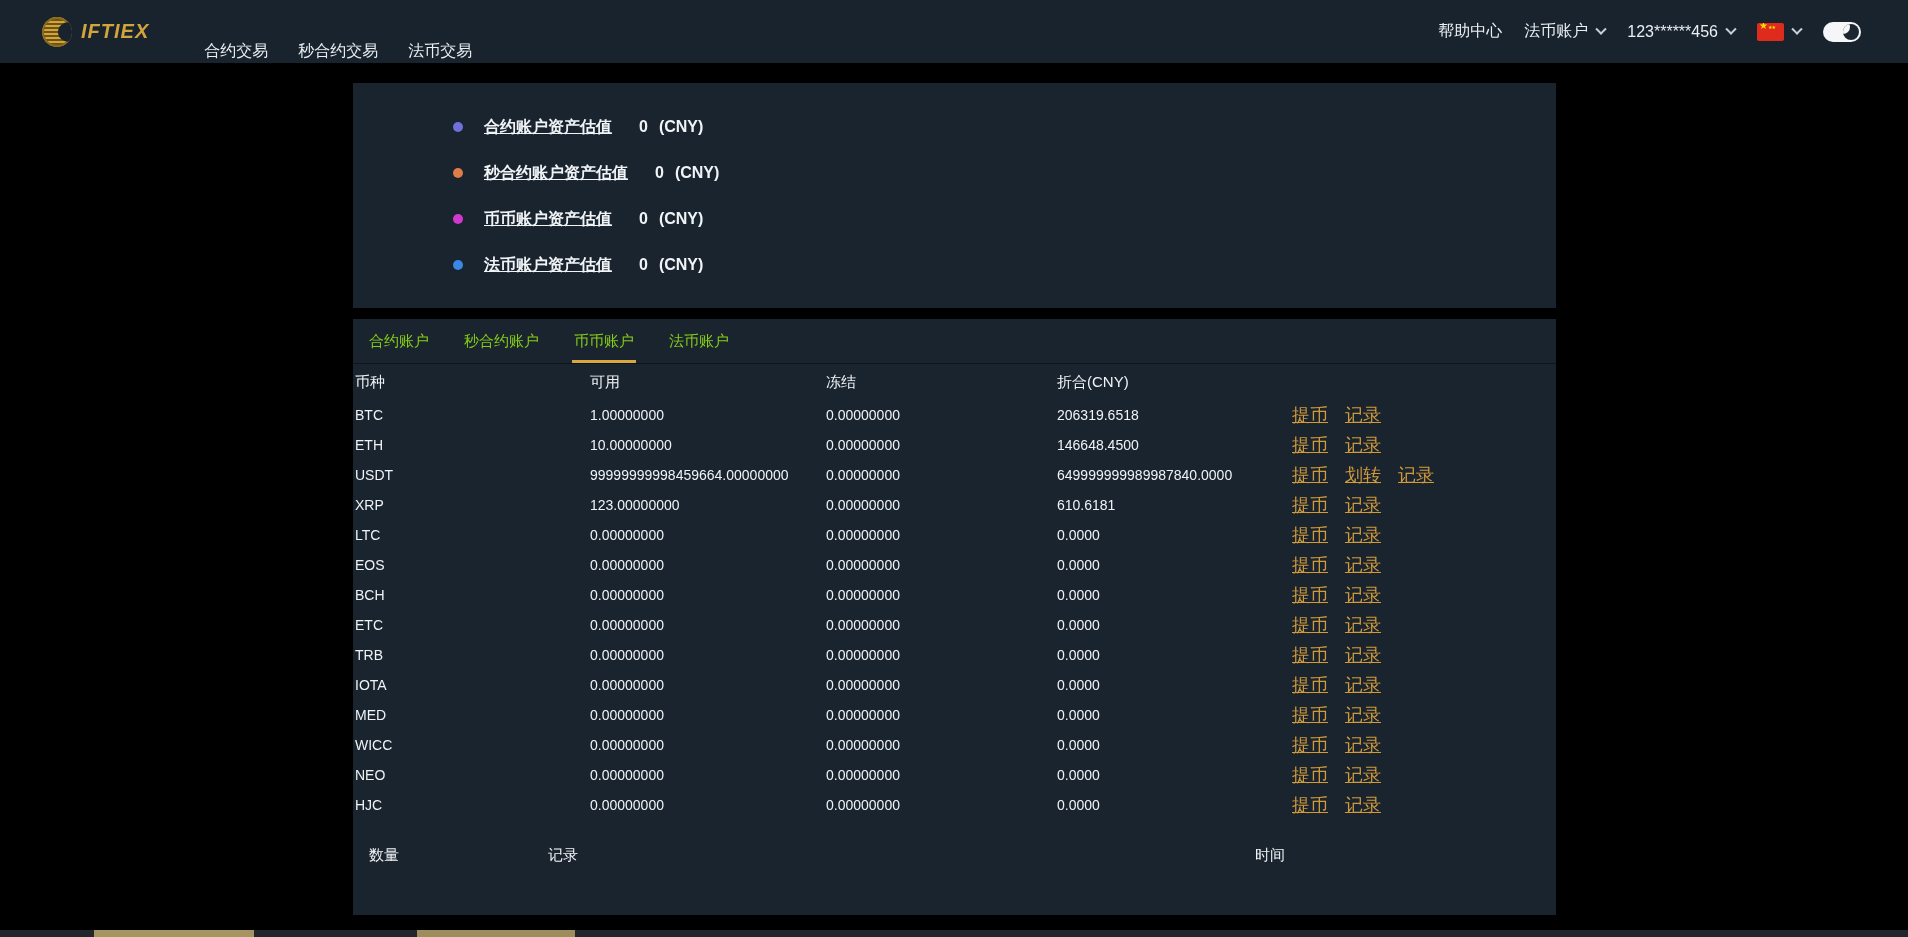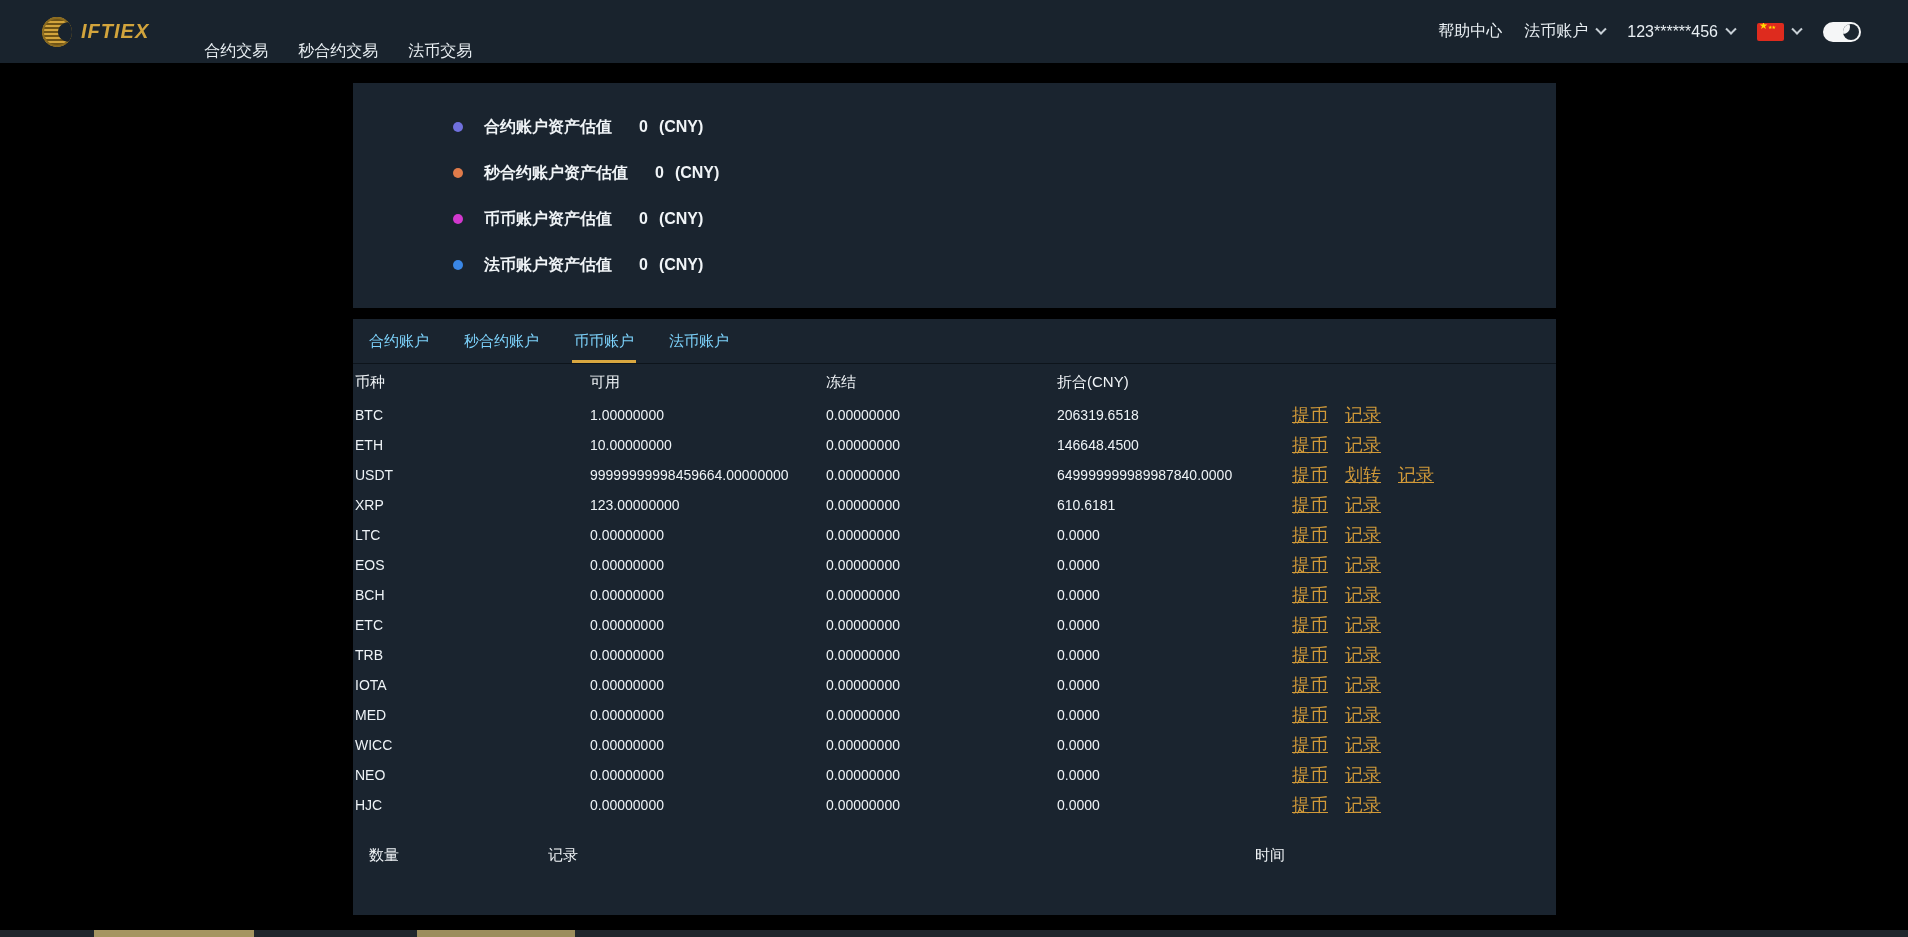--- a/index.html
+++ b/index.html
@@ -36,31 +36,31 @@
   .moon { position:absolute; top:2px; right:2px; width:16px; height:16px;
           border-radius:50%; background:#1c2630; overflow:hidden; }
   .moon::after { content:""; position:absolute; top:-4px; left:-7px; width:14px;
           height:14px; border-radius:50%; background:#f5f6f7; }
 
   
   .summary-panel { position:absolute; left:353px; top:83px; width:1203px; height:225px;
                    background:#1a242f; padding:21px 0 0 100px; }
   .s-row { height:46px; display:flex; align-items:center; }
   .dot { width:10px; height:10px; border-radius:50%; flex:none; }
-  .s-label { margin-left:21px; font-size:16px; font-weight:bold; color:#f0f4f7; }
+  .s-label { margin-left:21px; font-size:16px; font-weight:bold; color:#f0f4f7;text-decoration:underline; }
   .s-value { margin-left:27px; font-size:16px; font-weight:bold; color:#f0f4f7; }
   .s-unit  { margin-left:11px; font-size:16px; font-weight:bold; color:#f0f4f7; }
 
   
   .main-panel { position:absolute; left:353px; top:319px; width:1203px; height:596px;
                 background:#1a242f; }
   .tab-bar { height:45px; display:flex; align-items:stretch; padding:0 16px;
              border-bottom:1px solid #0d141b; gap:35px; }
   .tab { position:relative; display:flex; align-items:center; font-size:15px;
-         color:#7dd3fc; cursor:pointer; }
+         color:#84cc16; cursor:pointer; }
   .tab.active::after { content:""; position:absolute; left:-2px; right:-2px;
          bottom:0; height:3px; background:#d9a740; }
 
   .wallet-table { padding:0 2px; }
   .w-header { display:grid; grid-template-columns:235px 236px 231px 235px 1fr;
               height:36px; align-items:center; font-size:15px; color:#f0f4f7; }
   .w-row { display:grid; grid-template-columns:235px 236px 231px 235px 1fr;
            height:30px; align-items:center; font-size:14px; color:#eef3f6; }
   .w-actions { display:flex; gap:17px; }
   .g-link { font-size:18px; color:#d29a39; text-decoration:underline; cursor:pointer; }

